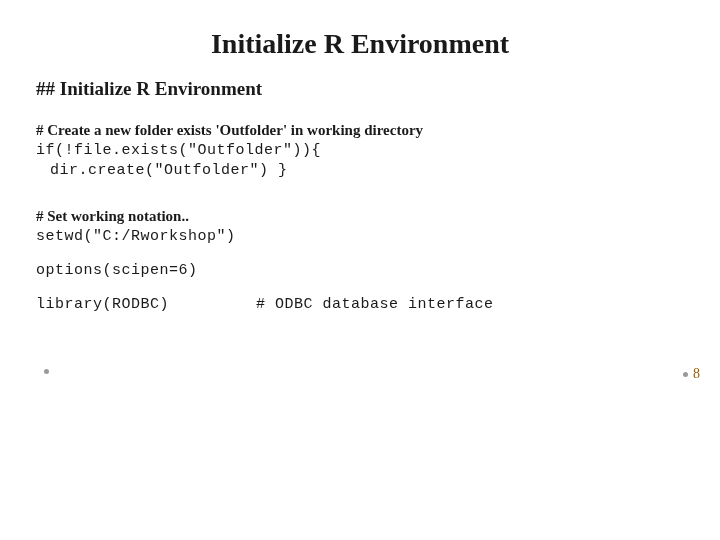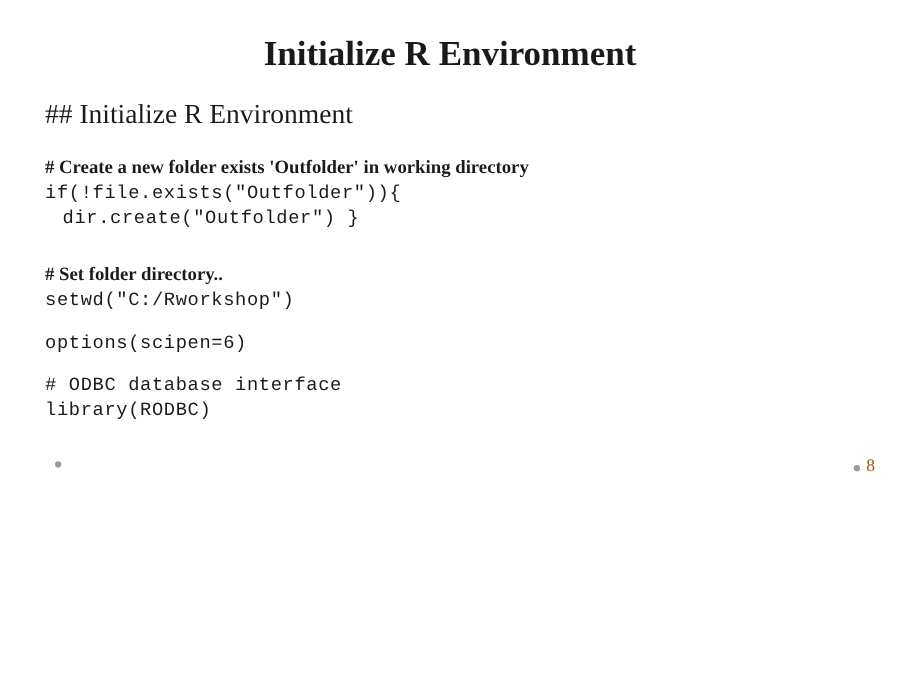--- a/index.html
+++ b/index.html
@@ -1,24 +1,24 @@
 <!DOCTYPE html>
 <html><head>
 <meta charset="utf-8">
 <style>
   * { margin: 0; padding: 0; box-sizing: border-box; }
   html, body { width: 720px; height: 540px; background: #ffffff; font-family: Georgia, 'Times New Roman', serif; color: #1a1a1a; }
   .slide { position: relative; width: 720px; height: 396px; padding: 24px 36px 24px 36px; }
   .title { font-size: 28px; font-weight: 700; text-align: center; margin-bottom: 18px; margin-top: 4px; }
-  .section-heading { font-size: 22px; font-weight: 400; margin-top: 6px; margin-bottom: 22px; }
+  .section-heading { font-size: 19px; font-weight: 700; margin-top: 6px; margin-bottom: 22px; }
   .subheading { font-size: 15px; font-weight: 700; margin-top: 18px; margin-bottom: 2px; }
   .code { font-family: 'Courier New', Courier, monospace; font-size: 15px; line-height: 1.35; white-space: pre; letter-spacing: 0.5px; }
   .code-line { display: block; }
   .code-indent { padding-left: 14px; }
-  .row { display: flex; flex-direction: column; }
+  .row { display: flex; }
   .col-left { width: 220px; }
   .col-right { flex: 1; }
   .gap-small { margin-bottom: 14px; }
   .gap-med { margin-bottom: 26px; }
   .page-num { position: absolute; right: 20px; bottom: 14px; font-size: 14px; color: #9a5a00; font-family: Georgia, serif; display: flex; align-items: center; gap: 5px; }
   .bullet-left { position: absolute; left: 44px; bottom: 22px; width: 5px; height: 5px; background: #9a9a9a; border-radius: 50%; }
   .bullet-right { width: 5px; height: 5px; background: #9a9a9a; border-radius: 50%; display: inline-block; }
 </style>
 </head>
 <body>
@@ -29,34 +29,34 @@
 
   <div class="section-heading">## Initialize R Environment</div>
 
   <div class="gap-med">
     <div class="subheading"># Create a new folder exists 'Outfolder' in working directory</div>
     <span class="code code-line">if(!file.exists("Outfolder")){</span>
     <span class="code code-line code-indent">dir.create("Outfolder") }</span>
   </div>
 
   <div class="gap-small">
-    <div class="subheading"># Set folder directory..</div>
+    <div class="subheading"># Set working notation..</div>
     <span class="code code-line">setwd("C:/Rworkshop")</span>
   </div>
 
   <div class="gap-small">
     <div class="row">
       <span class="code col-left">options(scipen=6)</span>
     </div>
   </div>
 
   <div>
     <div class="row">
+      <span class="code col-left">library(RODBC)</span>
       <span class="code col-right"># ODBC database interface</span>
-      <span class="code col-left">library(RODBC)</span>
     </div>
   </div>
 
   <div class="bullet-left"></div>
 
   <div class="page-num">
     <span class="bullet-right"></span>
     <span>8</span>
   </div>
 

